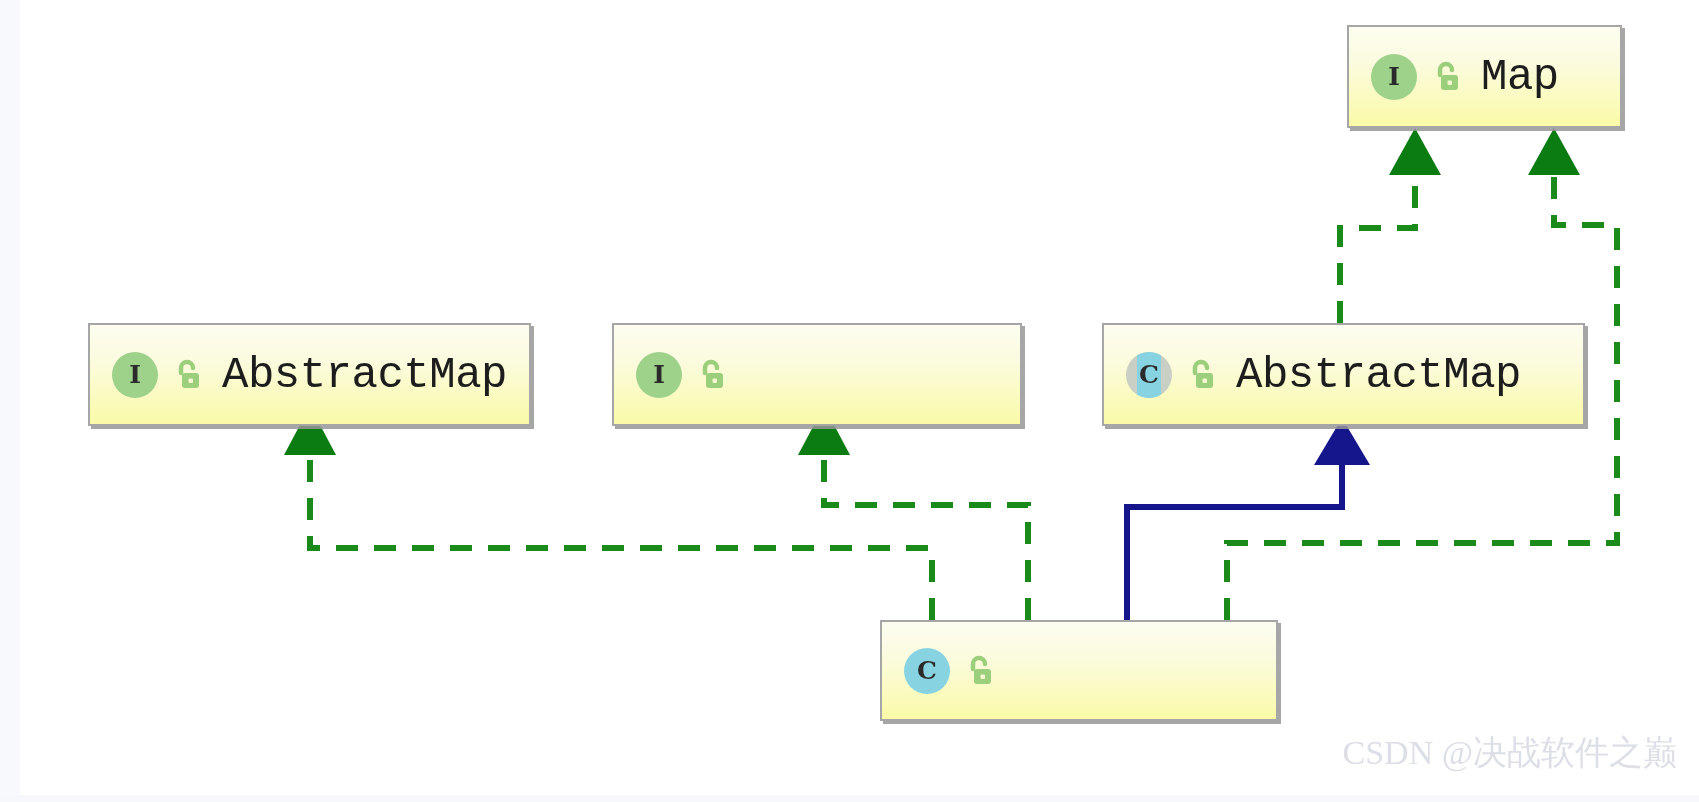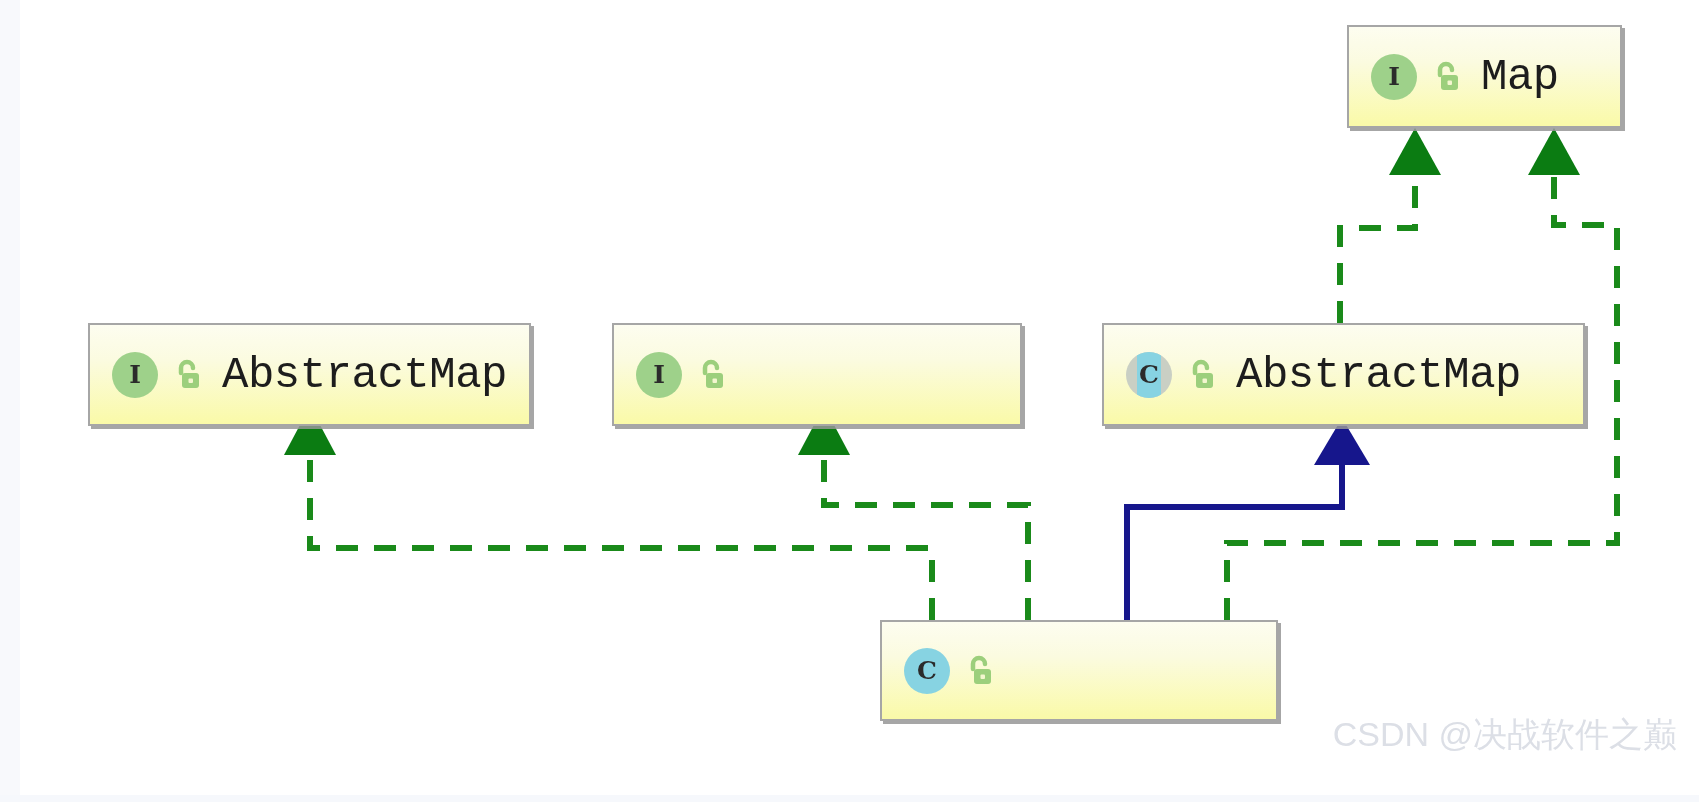--- a/index.html
+++ b/index.html
@@ -66,25 +66,25 @@
     letter-spacing: -0.5px;
   }
   
   .edge-layer {
     position: absolute; left: 0; top: 0;
     width: 1699px; height: 802px;
     pointer-events: none;
   }
   .watermark {
     position: absolute;
-    right: 22px; bottom: 44px;
+    right: 22px; bottom: 26px;
     font-size: 34px;
     color: #dcdfe6;
     white-space: nowrap;
-    font-family: Liberation Sans, sans-serif;
+    font-family: Liberation Serif, serif;
   }
   .bottom-band {
     position: absolute;
     left: 0; bottom: 0;
     width: 1699px; height: 7px;
     background: #f6f8fc;
   }
 </style>
 </head>
 <body>

